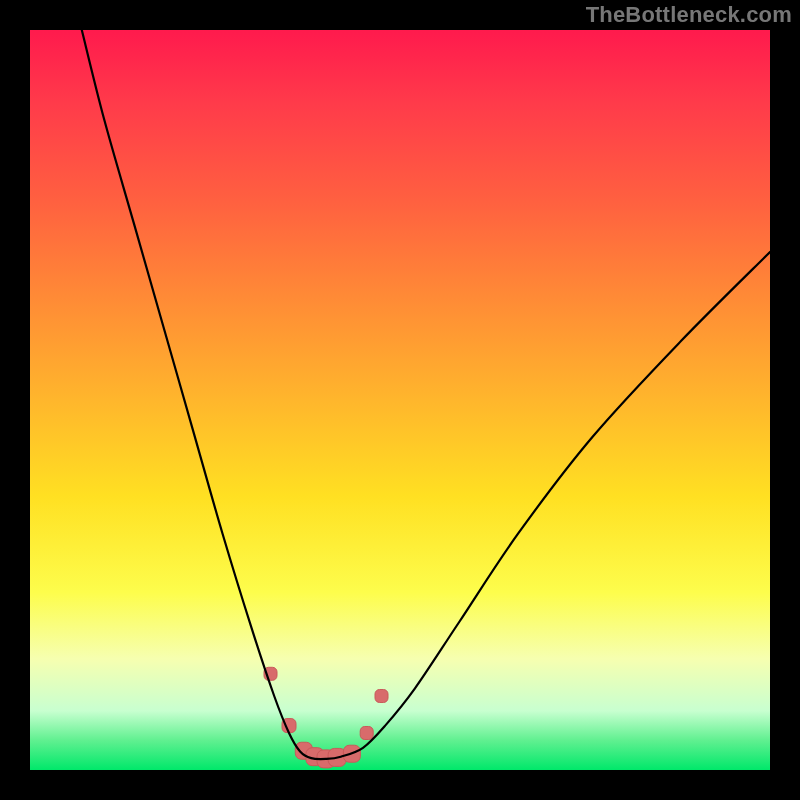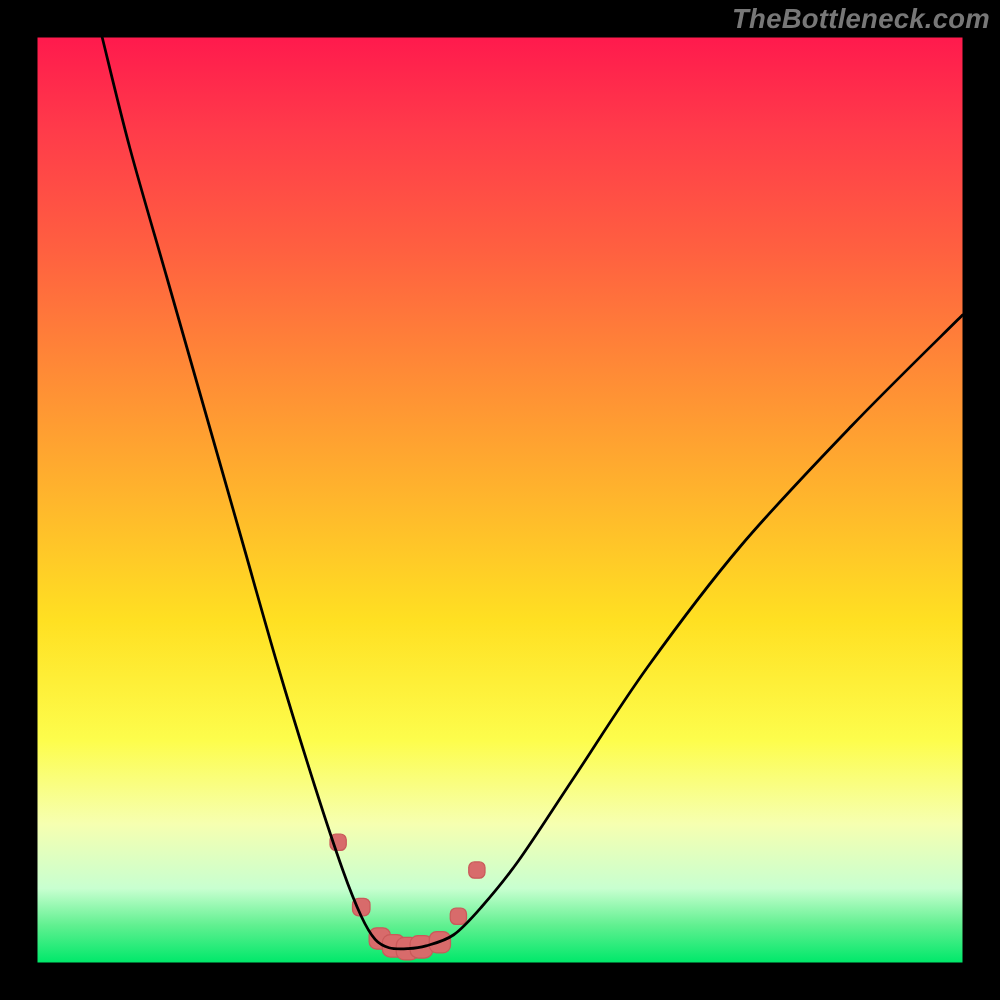--- a/index.html
+++ b/index.html
@@ -10,21 +10,20 @@
     background: #000;
     overflow: hidden;
   }
   .frame {
     position: absolute;
     left: 0;
     top: 0;
     width: 800px;
     height: 576px;
     background: #000;
-    font-style: italic;
   }
   .plot {
     position: absolute;
     left: 30px;
     top: 30px;
     width: 740px;
     height: 740px;
     background: linear-gradient(to bottom,
       #ff1a4d 0%,
       #ff3b4a 10%,

